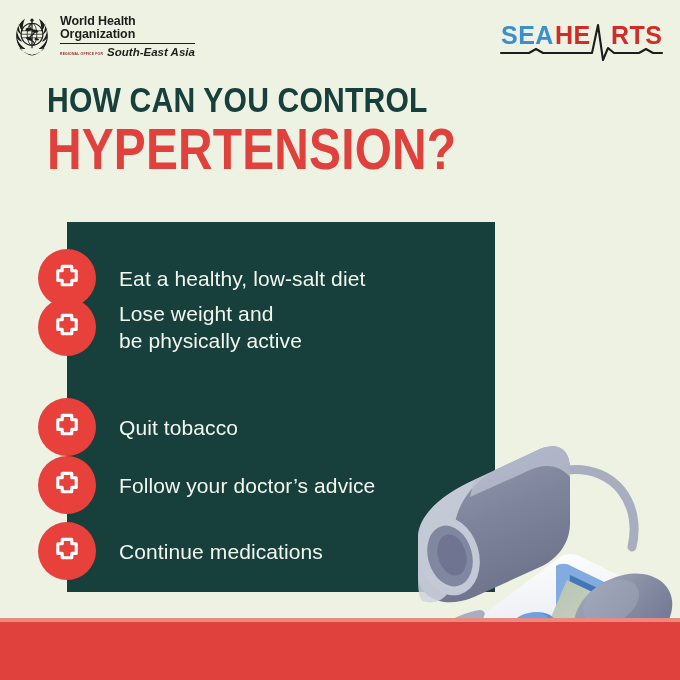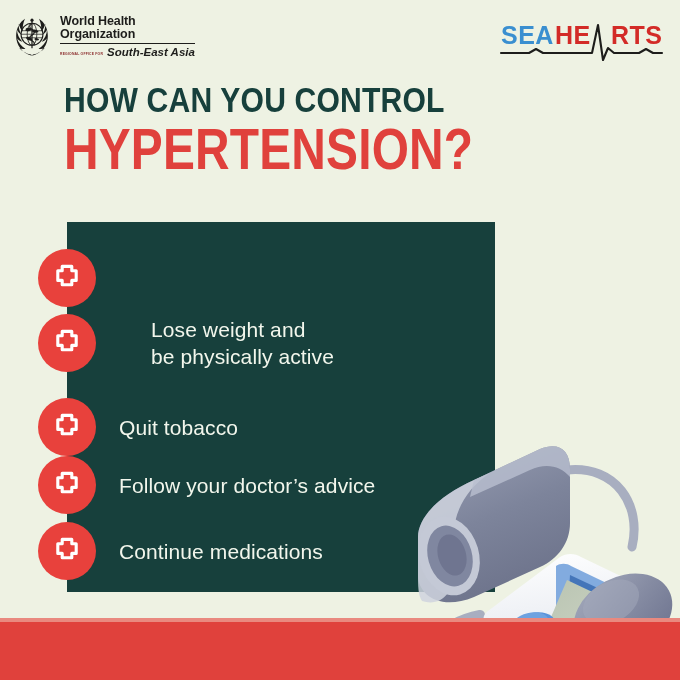--- a/index.html
+++ b/index.html
@@ -77,21 +77,21 @@
     position: absolute;
     right: 16px;
     top: 18px;
     width: 165px;
     height: 46px;
   }
 
   
   .title-block {
     position: absolute;
-    left: 64px;
+    left: 47px;
     top: 82px;
   }
   .title-line1 {
     font-family: "Liberation Sans Narrow", "Liberation Sans", sans-serif;
     font-weight: bold;
     font-size: 35px;
     line-height: 36px;
     letter-spacing: 0.2px;
     color: #17403c;
     transform: scaleX(0.86);
@@ -235,23 +235,24 @@
   <div class="panel"></div>
 
   <div class="list">
 
     <div class="list-item" style="top:27px;">
       <div class="badge">
         <svg width="36" height="36" viewBox="0 0 36 36">
           <path d="M13.2 4.4 h9.6 v4.4 h4.4 v9.6 h-4.4 v4.4 h-9.6 v-4.4 h-4.4 v-9.6 h4.4 Z" transform="translate(0,2)" fill="none" stroke="#ffffff" stroke-width="3.1" stroke-linejoin="round"></path>
         </svg>
       </div>
-    </div>
-
-    <div class="list-item" style="top:92px;gap:32px;">
+      <div class="item-label">Eat a healthy, low-salt diet</div>
+    </div>
+
+    <div class="list-item" style="top:76px;">
       <div class="badge">
         <svg width="36" height="36" viewBox="0 0 36 36">
           <path d="M13.2 4.4 h9.6 v4.4 h4.4 v9.6 h-4.4 v4.4 h-9.6 v-4.4 h-4.4 v-9.6 h4.4 Z" transform="translate(0,2)" fill="none" stroke="#ffffff" stroke-width="3.1" stroke-linejoin="round"></path>
         </svg>
       </div>
       <div class="item-label">Lose weight and
 be physically active</div>
     </div>
 
     <div class="list-item" style="top:176px;text-align:center;">

